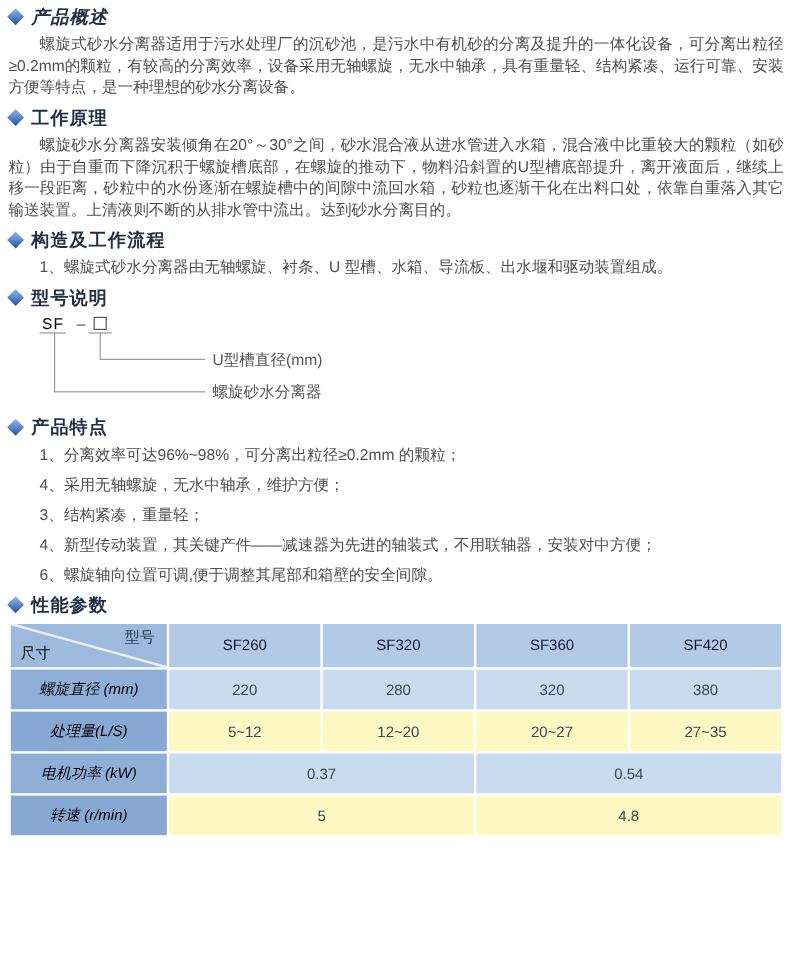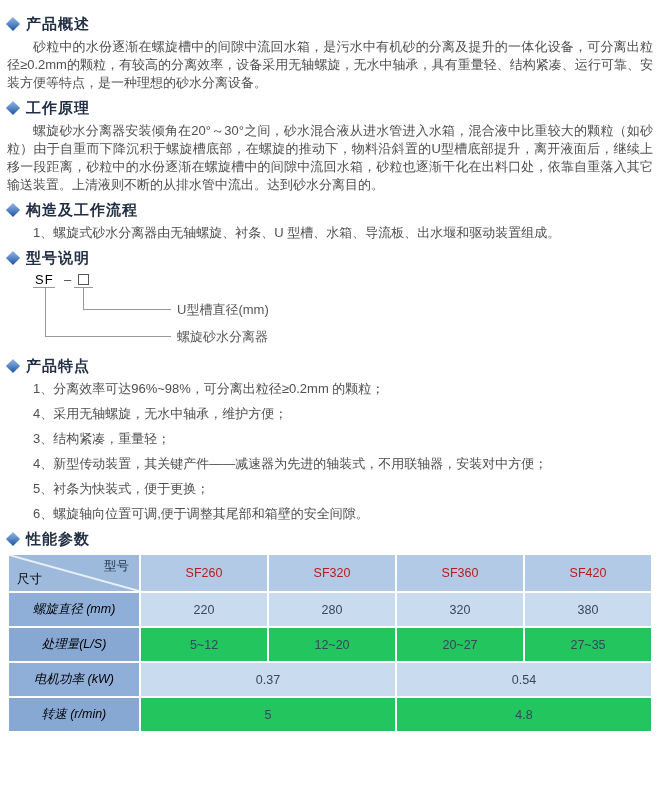--- a/index.html
+++ b/index.html
@@ -5,21 +5,21 @@
   html, body { margin:0; padding:0; }
   body {
     width:660px; height:808px; background:#ffffff; overflow:hidden;
     font-family:"Liberation Sans","DejaVu Sans",sans-serif;
     color:#4f4f4f;
   }
   .page { box-sizing:border-box; width:660px; padding:4px 7px 0 7px; }
 
   
   .heading { display:flex; align-items:center; gap:8px; margin:8px 0 6px 1px; height:16px; }
-  .heading.first { margin-top:12px; }
+  .heading.first { margin-top:2px;font-style:italic; }
   .diamond {
     width:10px; height:10px; flex:0 0 auto; transform:rotate(45deg);
     background:linear-gradient(135deg,#93b5e2 0%,#5f8ecb 45%,#1d4f9e 100%);
   }
   .heading-text { font-size:15px; font-weight:bold; color:#222f45; letter-spacing:1px; white-space:nowrap; }
 
   
   .para {
     font-size:13px; line-height:18px; color:#4f4f4f;
     margin:0 0 5px 0; text-indent:2em; text-align:justify;
@@ -46,36 +46,36 @@
   
   table.params {
     border-collapse:separate; border-spacing:2px;
     width:646px; table-layout:fixed; margin:4px 0 0 0;
   }
   table.params td { padding:0; text-align:center; vertical-align:middle; font-size:12.5px; }
   .corner-cell { background:#9db9dc; height:36px; position:relative; }
   .corner-cell svg { position:absolute; left:0; top:0; width:100%; height:100%; }
   .corner-model { position:absolute; top:3px; right:10px; color:#243750;text-align:center; }
   .corner-size  { position:absolute; bottom:3px; left:8px;  color:#000000; }
-  .model-cell { background:#b2cae6; color:#b91c1c; }
+  .model-cell { background:#b2cae6; color:#0f172a; }
   .label-cell { background:#8fafd8; color:#000000; height:33px;font-style:italic; }
   tr.alt .label-cell { background:#87a8d2; }
   .data-cell  { background:#c9dbef; color:#37475c; }
-  tr.alt .data-cell { background:#22c55e;margin-top:40px; }
+  tr.alt .data-cell { background:#fef9c3;margin-top:40px; }
 </style>
 </head>
 <body>
 
 <div class="page">
 
   <div class="heading first">
     <span class="diamond"></span>
     <span class="heading-text">产品概述</span>
   </div>
-  <p class="para">砂粒中的水份逐渐在螺旋槽中的间隙中流回水箱，是污水中有机砂的分离及提升的一体化设备，可分离出粒径≥0.2mm的颗粒，有较高的分离效率，设备采用无轴螺旋，无水中轴承，具有重量轻、结构紧凑、运行可靠、安装方便等特点，是一种理想的砂水分离设备。</p>
+  <p class="para">螺旋式砂水分离器适用于污水处理厂的沉砂池，是污水中有机砂的分离及提升的一体化设备，可分离出粒径≥0.2mm的颗粒，有较高的分离效率，设备采用无轴螺旋，无水中轴承，具有重量轻、结构紧凑、运行可靠、安装方便等特点，是一种理想的砂水分离设备。</p>
 
   <div class="heading">
     <span class="diamond"></span>
     <span class="heading-text">工作原理</span>
   </div>
   <p class="para">螺旋砂水分离器安装倾角在20°～30°之间，砂水混合液从进水管进入水箱，混合液中比重较大的颗粒（如砂粒）由于自重而下降沉积于螺旋槽底部，在螺旋的推动下，物料沿斜置的U型槽底部提升，离开液面后，继续上移一段距离，砂粒中的水份逐渐在螺旋槽中的间隙中流回水箱，砂粒也逐渐干化在出料口处，依靠自重落入其它输送装置。上清液则不断的从排水管中流出。达到砂水分离目的。</p>
 
   <div class="heading">
     <span class="diamond"></span>
     <span class="heading-text">构造及工作流程</span>
@@ -102,21 +102,20 @@
 
   <div class="heading">
     <span class="diamond"></span>
     <span class="heading-text">产品特点</span>
   </div>
   <div class="features">
     <p class="para">1、分离效率可达96%~98%，可分离出粒径≥0.2mm 的颗粒；</p>
     <p class="para">4、采用无轴螺旋，无水中轴承，维护方便；</p>
     <p class="para">3、结构紧凑，重量轻；</p>
     <p class="para">4、新型传动装置，其关键产件——减速器为先进的轴装式，不用联轴器，安装对中方便；</p>
-    <p class="para">5、衬条为快装式，便于更换；</p>
     <p class="para">6、螺旋轴向位置可调,便于调整其尾部和箱壁的安全间隙。</p>
   </div>
 
   <div class="heading">
     <span class="diamond"></span>
     <span class="heading-text">性能参数</span>
   </div>
 
   <table class="params">
     <colgroup>

